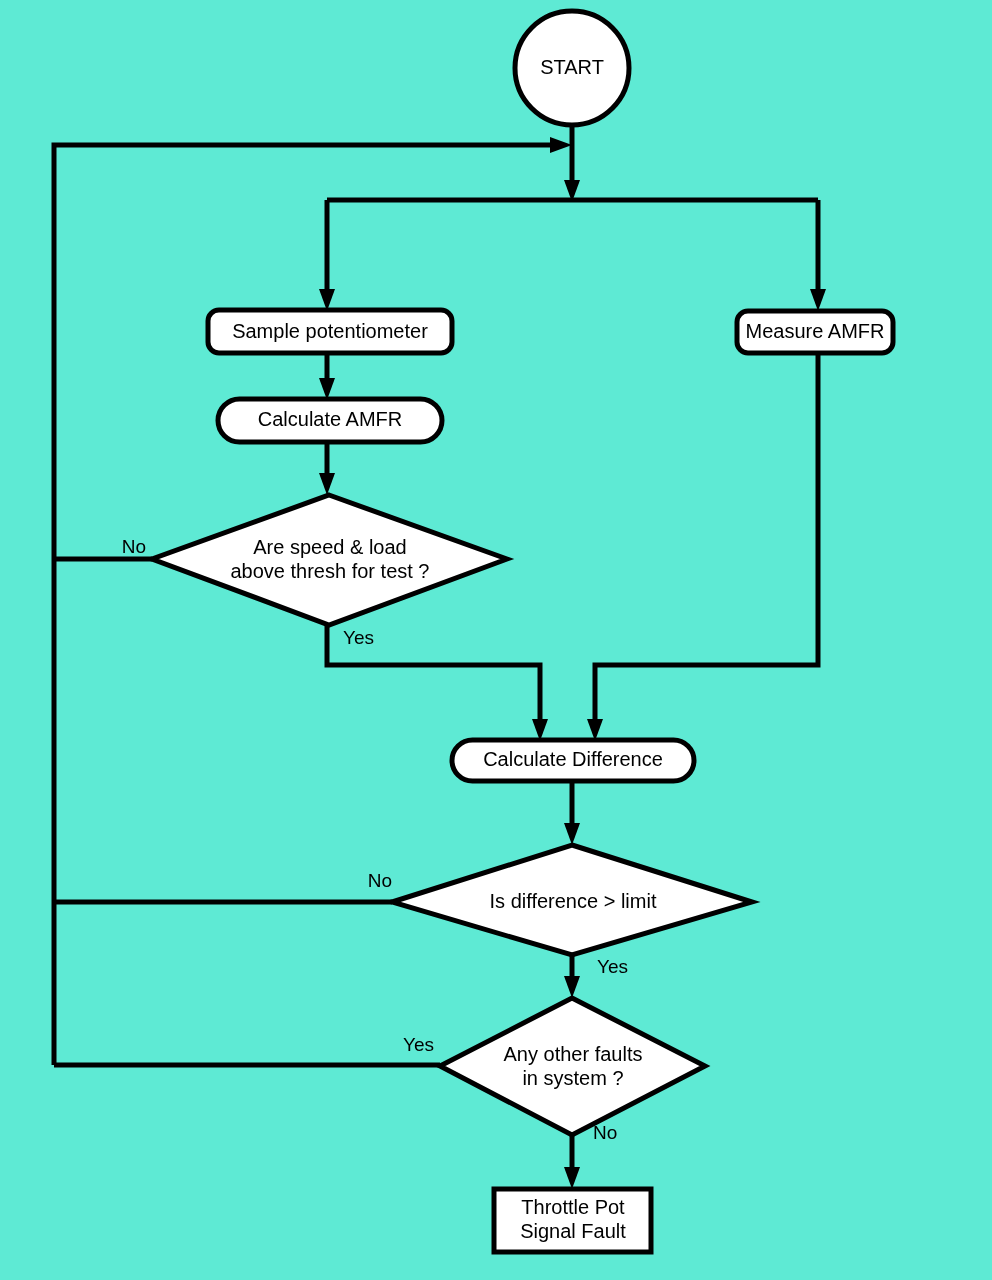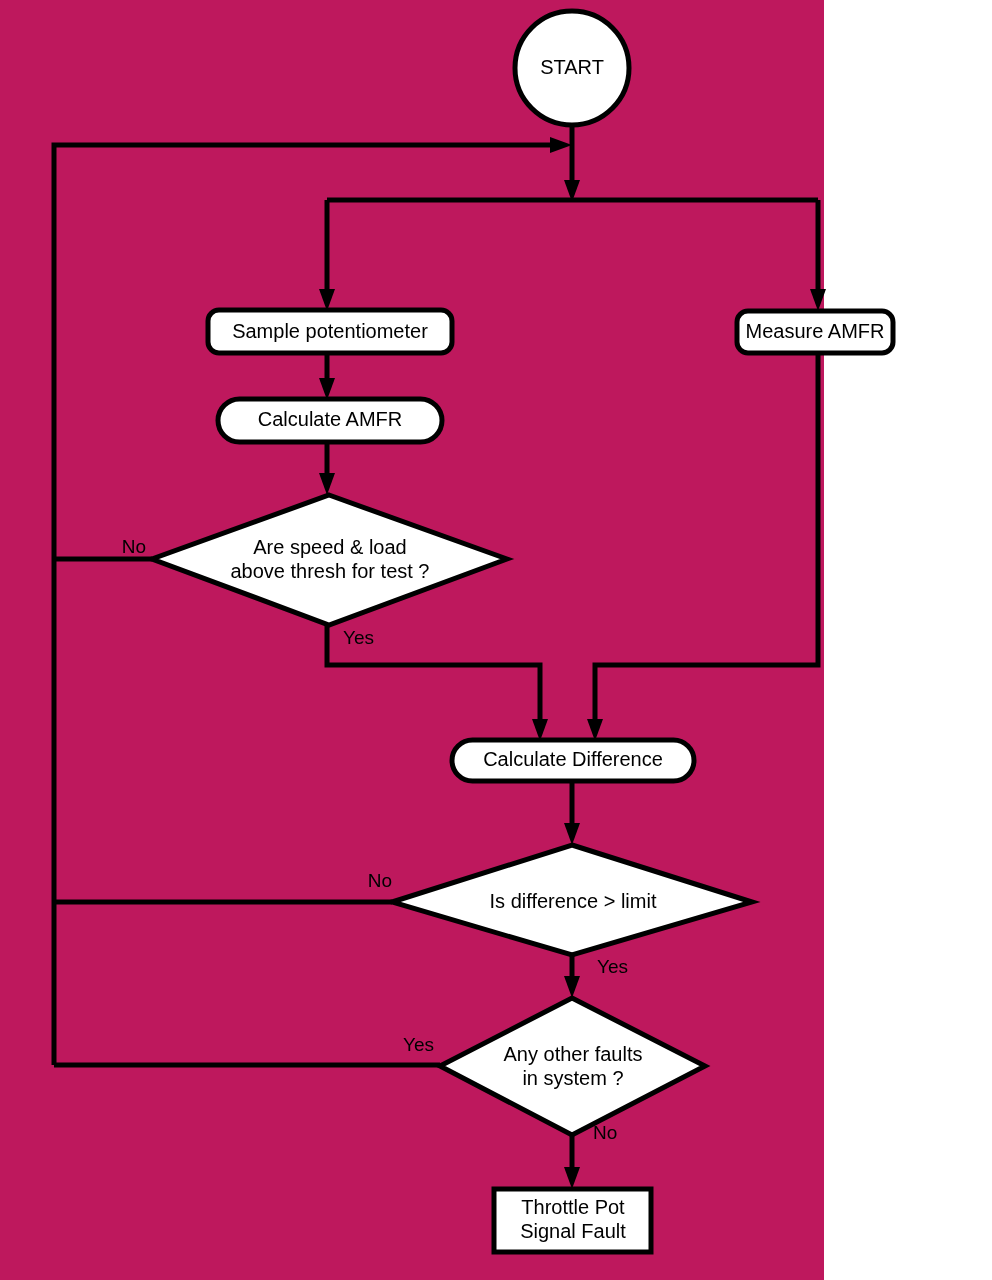--- a/index.html
+++ b/index.html
@@ -9,23 +9,23 @@
     background: #ffffff;
   }
   body {
     width: 992px;
     height: 1280px;
     font-family: "Liberation Sans", sans-serif;
     overflow: hidden;
   }
   #flowchart-root {
     position: relative;
-    width: 824px;
+    width: 992px;
     height: 1280px;
-    background: #be185d;
+    background: #5eead4;
   }
   svg.flow-canvas {
     display: block;
     width: 992px;
     height: 1280px;
   }
   .node-shape {
     fill: #ffffff;
     stroke: #000000;
     stroke-width: 5;

